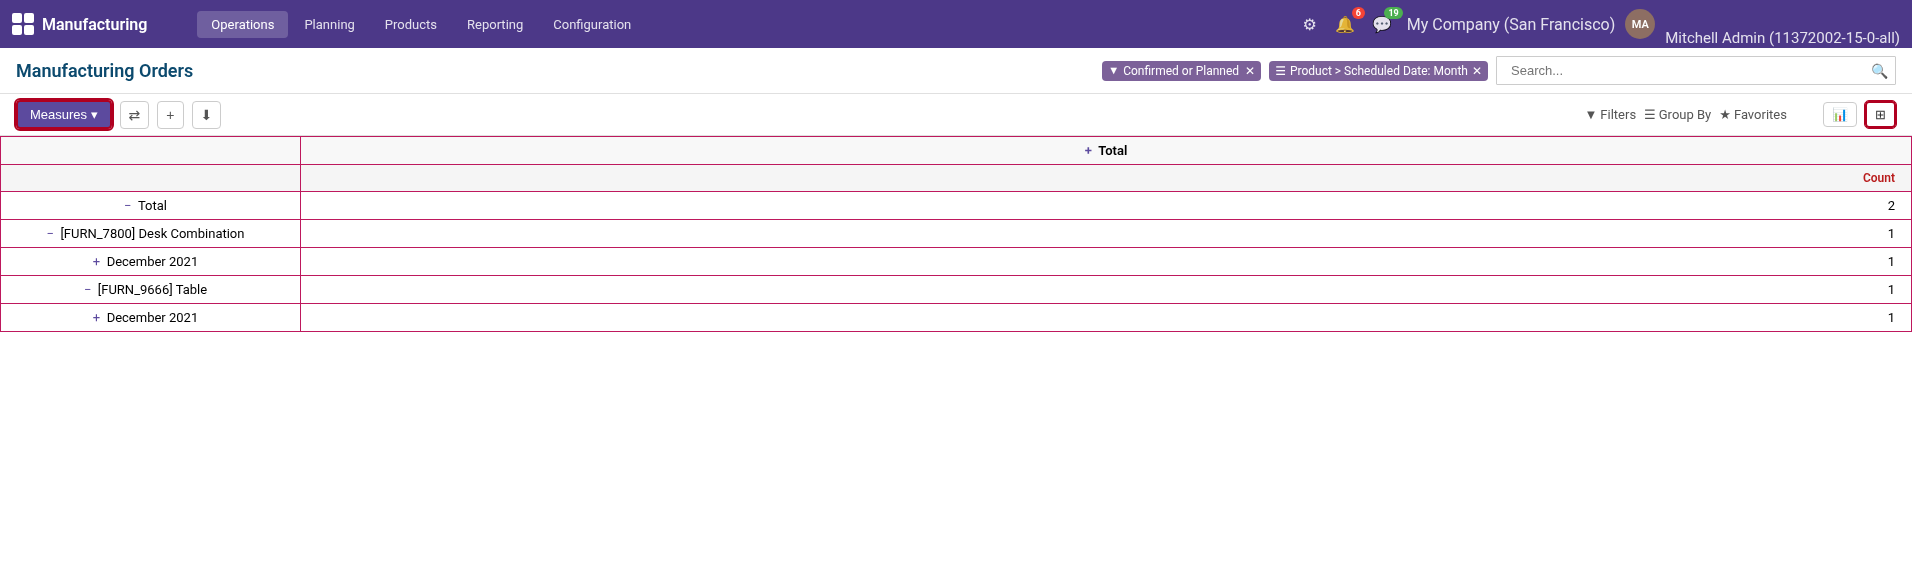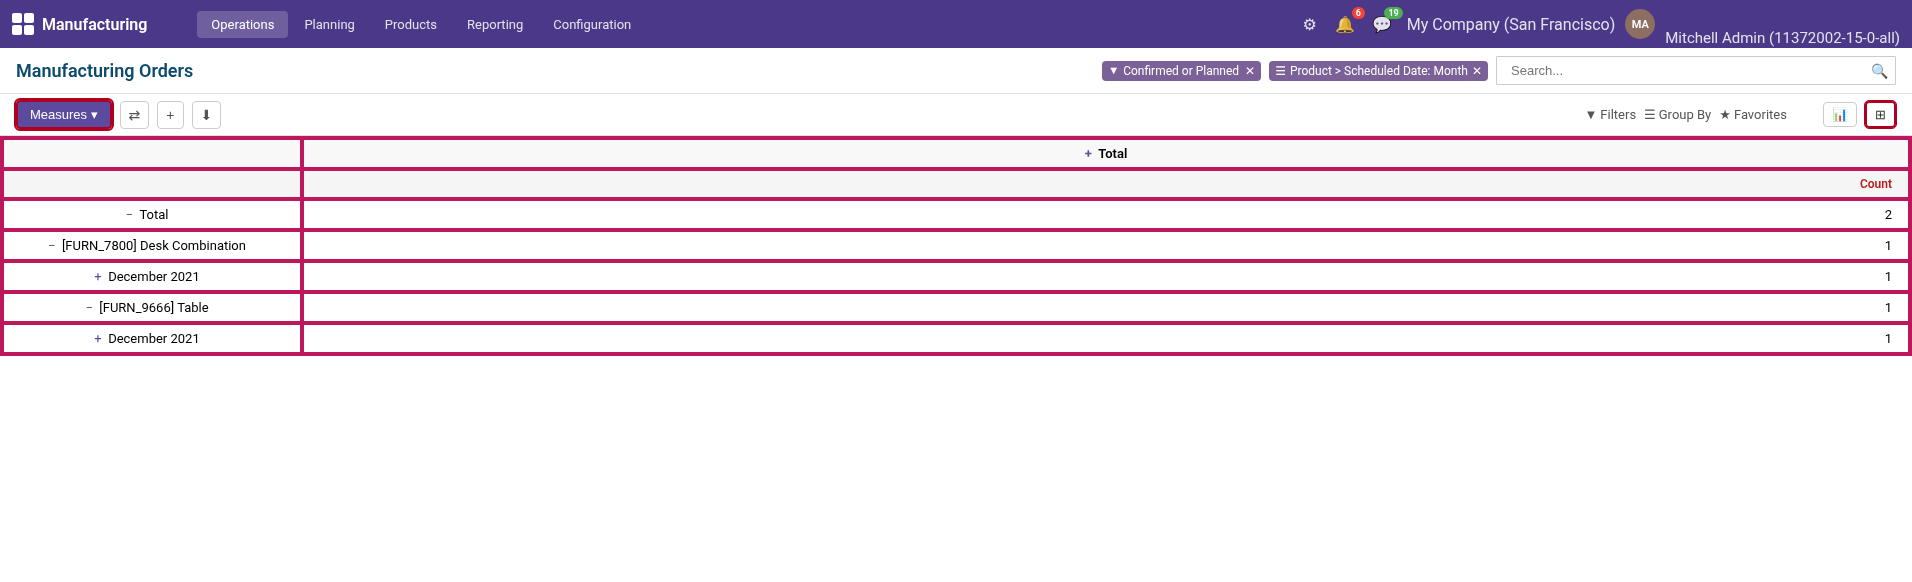--- a/index.html
+++ b/index.html
@@ -224,21 +224,21 @@
 
     
     .content {
       padding: 0;
     }
     .pivot-table {
       width: 100%;
       border-collapse: collapse;
     }
     .pivot-table th, .pivot-table td {
-      border: 4px solid #be185d;
+      border: 1px solid #be185d;
       padding: 6px 16px;
       font-size: 13px;
     }
     .pivot-table th {
       background: #f8f8f8;
       font-weight: 600;
       text-align: center;
     }
     .pivot-table .col-header {
       text-align: right;

